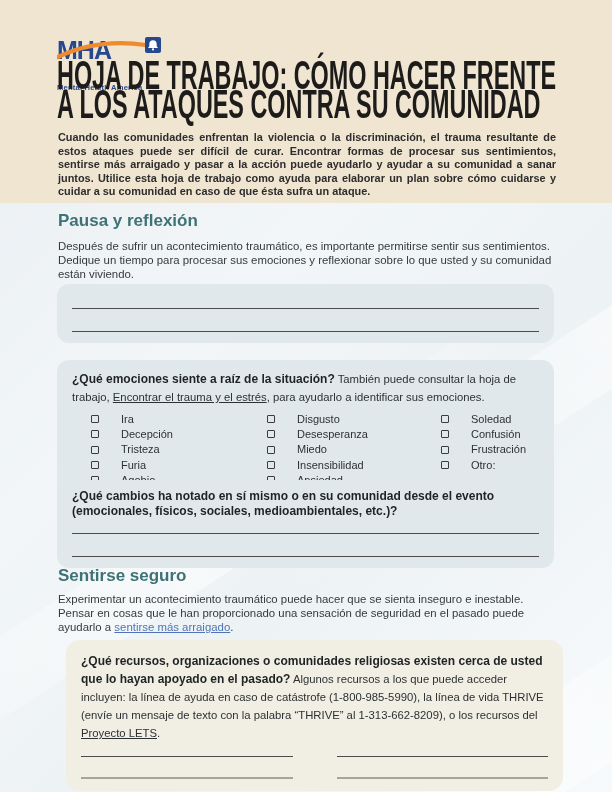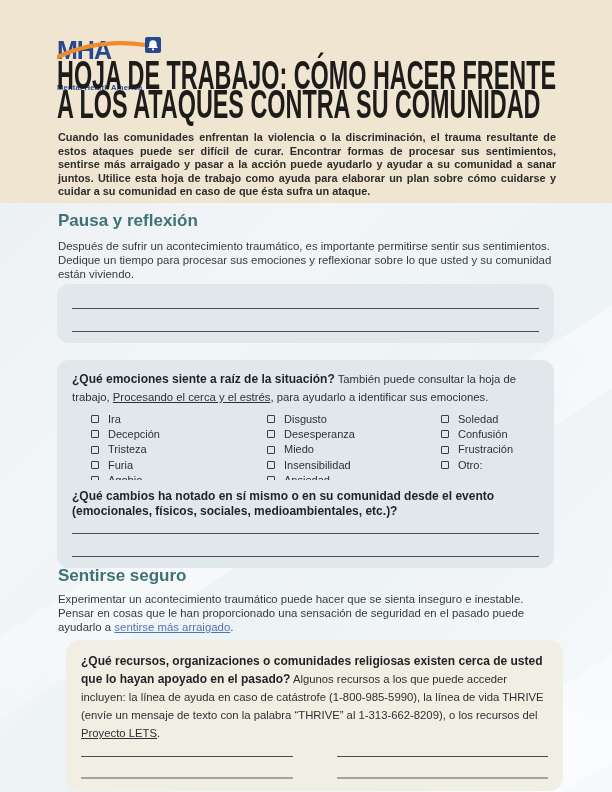--- a/index.html
+++ b/index.html
@@ -64,21 +64,21 @@
     top:640px; background:#f1eee3; border-radius:14px; padding:11px 15px 12px 15px;margin-left:9px;
   }
   .write-line{border-bottom:1px solid #4c4c4c; height:0;}
   .wl-a{margin-top:15px;}
   .wl-b{margin-top:22px;}
 
   .emo-grid{
     display:grid; grid-template-columns:176px 174px 1fr;
     margin:8px 0 0 19px;
   }
-  .emo{display:flex; align-items:center; gap:9px; margin-bottom:2.6px; font-size:11px; line-height:12.6px; color:#2c3134;}
+  .emo{display:flex; align-items:center; gap:22px; margin-bottom:2.6px; font-size:11px; line-height:12.6px; color:#2c3134;}
   .cb{
     display:inline-block; width:8px; height:8px; box-sizing:border-box;
     border:1.1px solid #3c3c3c; border-radius:1px; background:transparent; flex:0 0 auto;
   }
   a.doc-link, .doc-link{color:#4f74b5; text-decoration:underline; cursor:pointer;}
 
   .two-col-lines{display:grid; grid-template-columns:1fr 1fr; column-gap:44px; margin-top:2px;}
   .thick-line{border-bottom:2px solid #a6a49b; height:0; margin-top:20px;}
   .thin2{margin-top:13px;}
 </style>
@@ -112,21 +112,21 @@
   <div class="sec-head h1">Pausa y reflexión</div>
   <div class="sec-para p1">Después de sufrir un acontecimiento traumático, es importante permitirse sentir sus sentimientos. Dedique un tiempo para procesar sus emociones y reflexionar sobre lo que usted y su comunidad están viviendo.</div>
 
   <div class="qbox qbox1">
     <div class="write-line wl-a"></div>
     <div class="write-line wl-b"></div>
   </div>
 
   <div class="qbox qbox2">
     <div>
-      <span class="prompt-bold">¿Qué emociones siente a raíz de la situación?</span><span class="prompt-reg"> También puede consultar la hoja de trabajo, </span><span class="prompt-reg doc-link">Procesando el cerca y el estrés</span><span class="prompt-reg">, para ayudarlo a identificar sus emociones.</span>
+      <span class="prompt-bold">¿Qué emociones siente a raíz de la situación?</span><span class="prompt-reg"> También puede consultar la hoja de trabajo, </span><span class="prompt-reg doc-link">Encontrar el trauma y el estrés</span><span class="prompt-reg">, para ayudarlo a identificar sus emociones.</span>
     </div>
     <div class="emo-grid">
       <div>
         <div class="emo">
             <span class="cb"></span>
             <span>Ira</span>
           </div>
         <div class="emo">
             <span class="cb"></span>
             <span>Decepción</span>

